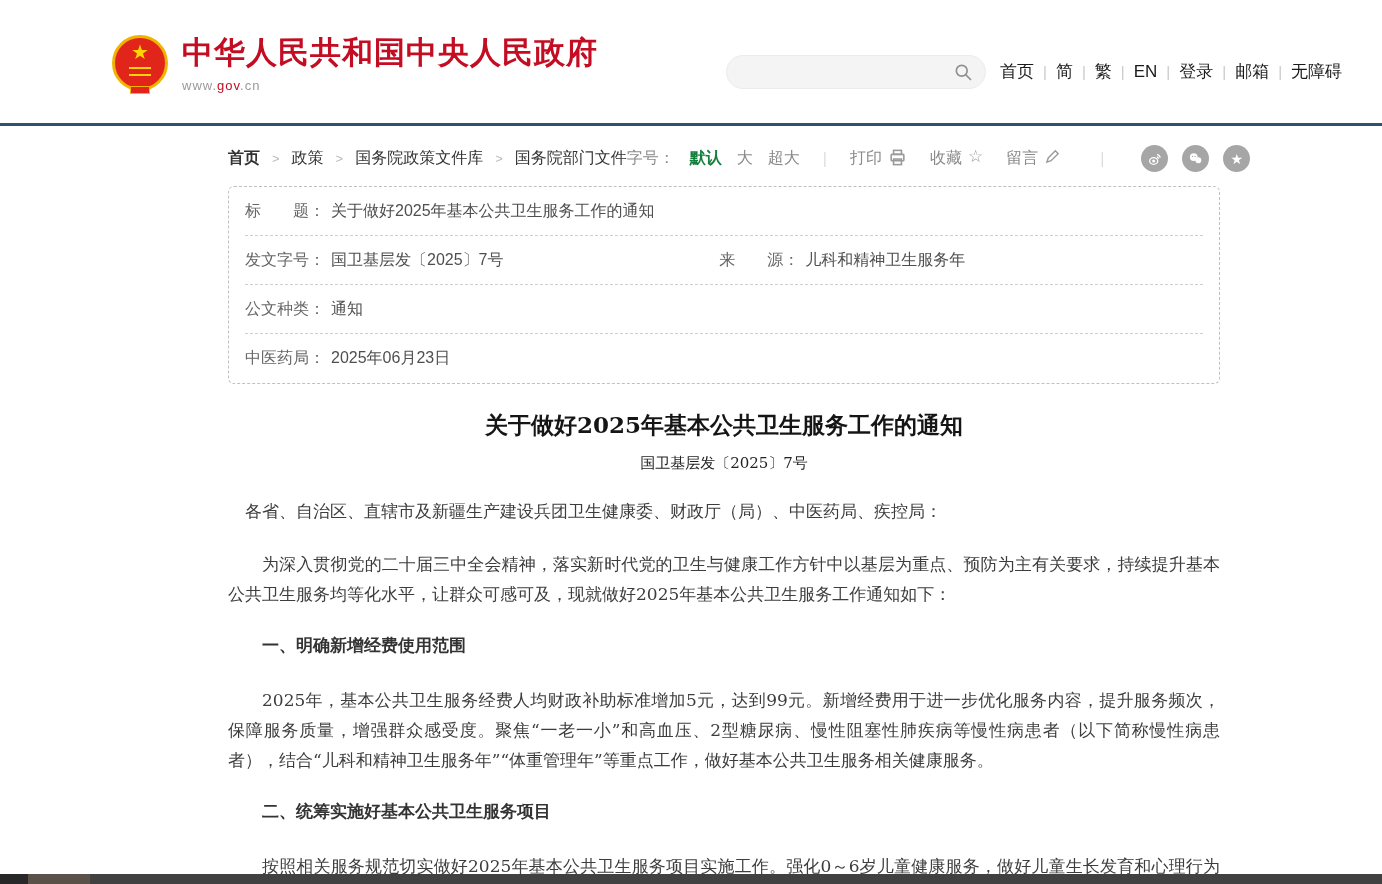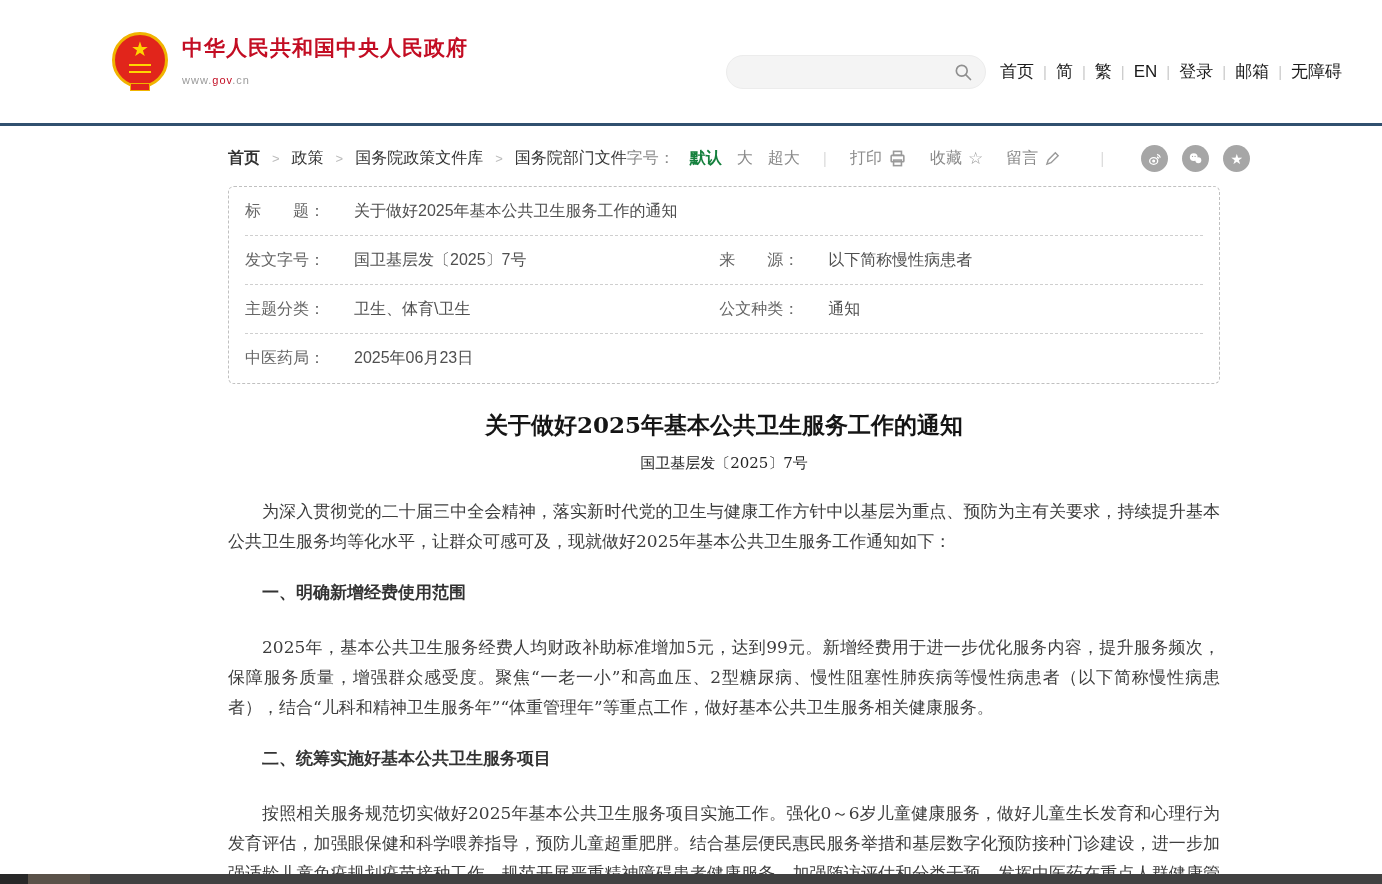--- a/index.html
+++ b/index.html
@@ -26,24 +26,24 @@
   .emblem .gate {
     position:absolute; left:50%; bottom:12px; transform:translateX(-50%);
     width:22px; height:9px; border-top:2px solid #ffd400; border-bottom:2px solid #ffd400;
   }
   .emblem .ribbon {
     position:absolute; left:50%; bottom:-6px; transform:translateX(-50%);
     width:20px; height:8px; background:#e1251b; border:1px solid #f0b400;
   }
   .site-text { margin-left:14px; }
   .site-title {
-    color:#c30d23; font-size:21px; font-weight:bold; letter-spacing:1px;
+    color:#c30d23; font-size:31px; font-weight:bold; letter-spacing:1px;
     font-family:"Liberation Serif","DejaVu Serif",serif;
   }
-  .site-url { font-size:11px; color:#9a9a9a; margin-top:12px; letter-spacing:1px; }
+  .site-url { font-size:13px; color:#9a9a9a; margin-top:4px; letter-spacing:1px; }
   .site-url .red { color:#c30d23; }
   .search-box {
     position:absolute; left:726px; top:55px; width:260px; height:34px;
     background:#f4f4f4; border:1px solid #ececec; border-radius:17px;
     display:flex; align-items:center; padding:0 12px;
   }
   .search-input {
     flex:1; border:none; background:transparent; outline:none;
     font-size:15px; color:#333; height:100%;
   }
@@ -65,39 +65,39 @@
   .breadcrumb .bc.first { font-weight:bold; }
   .breadcrumb .bsep { color:#bbb; margin:0 12px; font-size:13px; }
   .doc-toolbar {
     margin-left:auto; margin-right:24px; display:flex; align-items:center;
     font-size:16px; color:#8a8a8a; white-space:nowrap;gap:7px;
   }
   .doc-toolbar .lbl { color:#8a8a8a; }
   .doc-toolbar .size { margin-left:8px; cursor:pointer; }
   .doc-toolbar .size.active { color:#15803d; font-weight:bold; }
   .doc-toolbar .tsep { color:#ddd; margin:0 16px; }
-  .tool-item { display:flex; align-items:center; margin-right:16px; cursor:pointer; }
+  .tool-item { display:flex; align-items:flex-start; margin-right:16px; cursor:pointer; }
   .tool-item:last-child { margin-right:0; }
   .tool-item .glyph { margin-left:6px; color:#9a9a9a; font-size:17px; line-height:1; }
   .tool-item svg { margin-left:6px; }
   .share-icons { display:flex; align-items:center; }
   .share-circle {
     width:27px; height:27px; border-radius:50%; background:#a6a6a6;
     margin-left:14px; display:flex; align-items:center; justify-content:center;
     cursor:pointer; color:#fff; font-size:14px;
   }
 
   
   .meta-box {
     margin-top:14px; border:1px dashed #c0c0c0; border-radius:6px;
     padding:0 16px; background:#fff;
   }
   .meta-row { display:flex; height:49px; align-items:center; border-bottom:1px dashed #cfcfcf; font-size:16px; }
   .meta-row:last-child { border-bottom:none; }
-  .meta-cell { display:flex; align-items:center; overflow:hidden; white-space:nowrap;gap:23px; }
+  .meta-cell { display:flex; align-items:center; overflow:hidden; white-space:nowrap; }
   .meta-cell.left { flex:0 0 49.5%; }
   .meta-cell.right { flex:1; }
   .meta-label { color:#666; }
   .meta-value { color:#4f4f4f; margin-left:6px; }
 
   
   .article { font-family:"DejaVu Serif","Liberation Serif",serif; }
   .article-title {
     margin-top:26px; text-align:center; font-size:23px; font-weight:bold; color:#151515;
   }
@@ -230,46 +230,43 @@
         <span class="meta-value">关于做好2025年基本公共卫生服务工作的通知</span>
       </div>
     </div>
     <div class="meta-row">
       <div class="meta-cell left">
         <span class="meta-label">发文字号：</span>
         <span class="meta-value">国卫基层发〔2025〕7号</span>
       </div>
       <div class="meta-cell right">
         <span class="meta-label">来　　源：</span>
-        <span class="meta-value">以下简称慢性病患者</span>
-      </div>
-    </div>
-    <div class="meta-row">
-      <div class="meta-cell left">
-        <span class="meta-label">主题分类：</span>
-        <span class="meta-value">卫生、体育\卫生</span>
-      </div>
+        <span class="meta-value">儿科和精神卫生服务年</span>
+      </div>
+    </div>
+    <div class="meta-row">
       <div class="meta-cell right">
         <span class="meta-label">公文种类：</span>
         <span class="meta-value">通知</span>
       </div>
     </div>
     <div class="meta-row">
       <div class="meta-cell left">
         <span class="meta-label">中医药局：</span>
         <span class="meta-value">2025年06月23日</span>
       </div>
       <div class="meta-cell right"></div>
     </div>
   </div>
 
   <div class="article">
     <div class="article-title">关于做好2025年基本公共卫生服务工作的通知</div>
     <div class="doc-no">国卫基层发〔2025〕7号</div>
     <div class="article-body">
+      <p class="blk salutation">各省、自治区、直辖市及新疆生产建设兵团卫生健康委、财政厅（局）、中医药局、疾控局：</p>
       <p class="blk">为深入贯彻党的二十届三中全会精神，落实新时代党的卫生与健康工作方针中以基层为重点、预防为主有关要求，持续提升基本公共卫生服务均等化水平，让群众可感可及，现就做好2025年基本公共卫生服务工作通知如下：</p>
       <p class="blk hd">一、明确新增经费使用范围</p>
       <p class="blk">2025年，基本公共卫生服务经费人均财政补助标准增加5元，达到99元。新增经费用于进一步优化服务内容，提升服务频次，保障服务质量，增强群众感受度。聚焦“一老一小”和高血压、2型糖尿病、慢性阻塞性肺疾病等慢性病患者（以下简称慢性病患者），结合“儿科和精神卫生服务年”“体重管理年”等重点工作，做好基本公共卫生服务相关健康服务。</p>
       <p class="blk hd">二、统筹实施好基本公共卫生服务项目</p>
       <p class="blk">按照相关服务规范切实做好2025年基本公共卫生服务项目实施工作。强化0～6岁儿童健康服务，做好儿童生长发育和心理行为发育评估，加强眼保健和科学喂养指导，预防儿童超重肥胖。结合基层便民惠民服务举措和基层数字化预防接种门诊建设，进一步加强适龄儿童免疫规划疫苗接种工作。规范开展严重精神障碍患者健康服务，加强随访评估和分类干预。发挥中医药在重点人群健康管理</p>
     </div>
   </div>
 
 </div>
 

